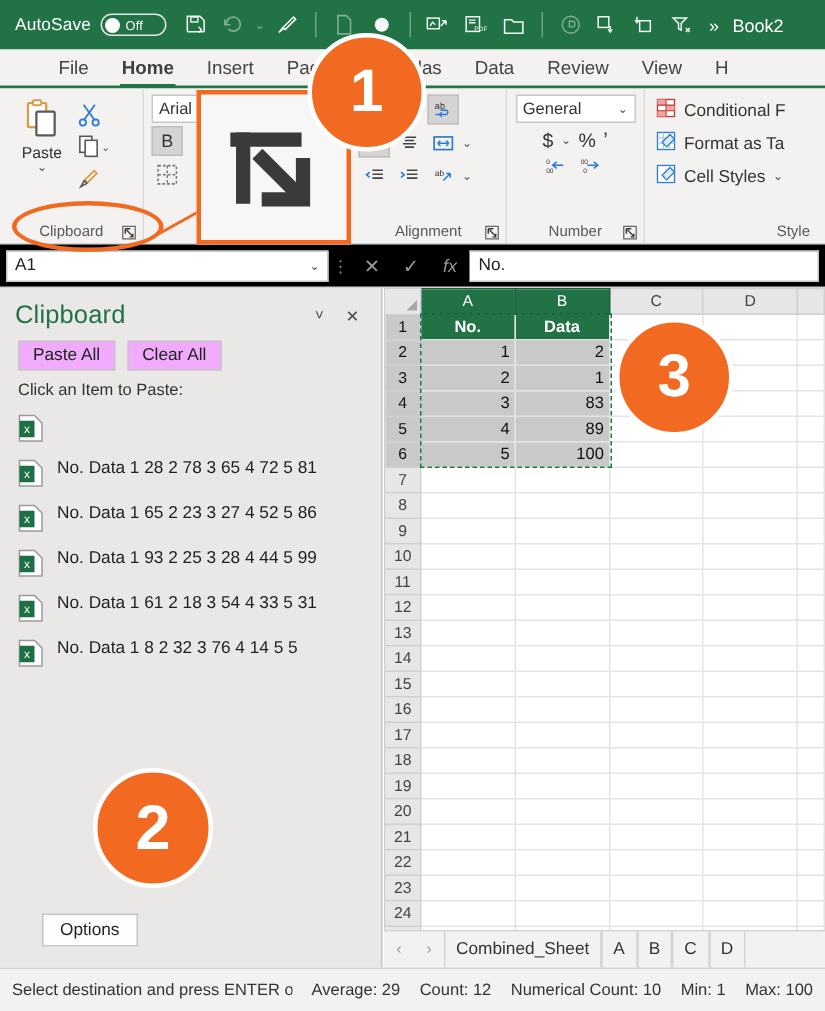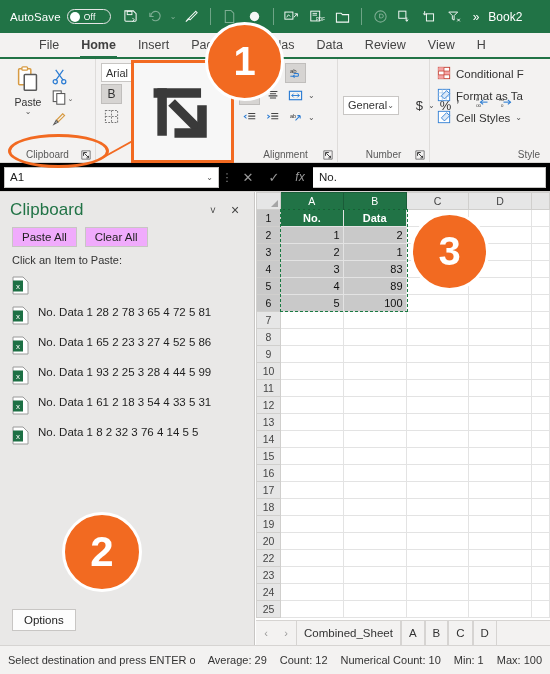--- a/index.html
+++ b/index.html
@@ -146,21 +146,21 @@
   .pane-btns { display:flex; gap: 8px; padding: 3px 10px 0 12px; }
   .pane-btn {
     background:#f0abfc; border:1px solid #c8c6c4; font-size: 11.5px; color:#222;
     padding: 3px 9px; min-width: 62px; text-align:center;
   }
   .pane-hint { font-size: 11px; color:#333; padding: 7px 10px 4px 12px; }
   .clip-list { flex: 1; overflow: hidden; padding-left: 12px; padding-right: 8px; }
   .clip-item { display:flex; gap: 9px; padding: 5px 0 5px 0; align-items: flex-start; }
   .xl-icon { width: 17px; height: 19px; flex: 0 0 17px; margin-top: 1px;}
   .clip-text { font-size: 11.5px; color: #1f1f1f; line-height: 15px; }
-  .pane-foot { padding: 0 0 14px 12px; }
+  .pane-foot { padding: 0 0 14px 28px; }
   .options-btn {
     background:#fdfdfd; border:1px solid #c8c6c4; font-size: 11.5px; color:#222;
     padding: 4px 11px; display:inline-block;
   }
 
   
   .grid-wrap {
     position: absolute; top: 192px; left: 256px; width: 294px; height: 428px;
     background: #ffffff; overflow: hidden;
   }
@@ -479,21 +479,21 @@
         <span class="dlg-launcher">
           <svg width="10" height="10" viewBox="0 0 12 12">
               <path d="M1 1h10v10H1z" fill="none" stroke="#666" stroke-width="1"></path>
               <path d="M3 3h4M3 3v4M4 4l4.5 4.5M9 7v2.5H6.5" fill="none" stroke="#333" stroke-width="1.1"></path>
             </svg>
         </span>
       </div>
     </div>
 
     <div class="rgroup num-group">
-      <div class="rgroup-body" style="gap:17px;align-items:center;">
+      <div class="rgroup-body" style="flex-direction:column;gap:3px;align-items:center;">
         <div class="numfmt-box">
           <span>General</span>
           <span style="font-size:8px;color:#555;">⌄</span>
         </div>
         <div style="display:flex;gap:5px;align-items:center;">
           <span style="font-size:13px;color:#333;">$</span>
           <span style="font-size:8px;color:#555;">⌄</span>
           <span style="font-size:13px;color:#333;">%</span>
           <span style="font-size:14px;color:#333;">’</span>
         </div>
@@ -824,20 +824,28 @@
           </tr>
       <tr>
             <td class="rowhead">20</td>
             <td class="cell"></td>
             <td class="cell"></td>
             <td class="cell"></td>
             <td class="cell"></td>
             <td class="cell"></td>
           </tr>
       <tr>
+            <td class="rowhead">21</td>
+            <td class="cell"></td>
+            <td class="cell"></td>
+            <td class="cell"></td>
+            <td class="cell"></td>
+            <td class="cell"></td>
+          </tr>
+      <tr>
             <td class="rowhead">22</td>
             <td class="cell"></td>
             <td class="cell"></td>
             <td class="cell"></td>
             <td class="cell"></td>
             <td class="cell"></td>
           </tr>
       <tr>
             <td class="rowhead">23</td>
             <td class="cell"></td>

